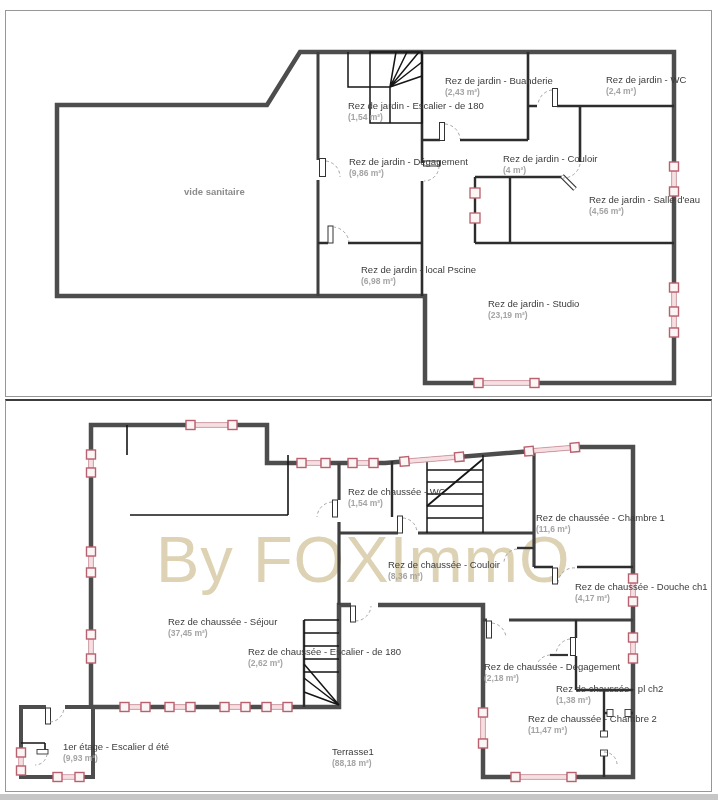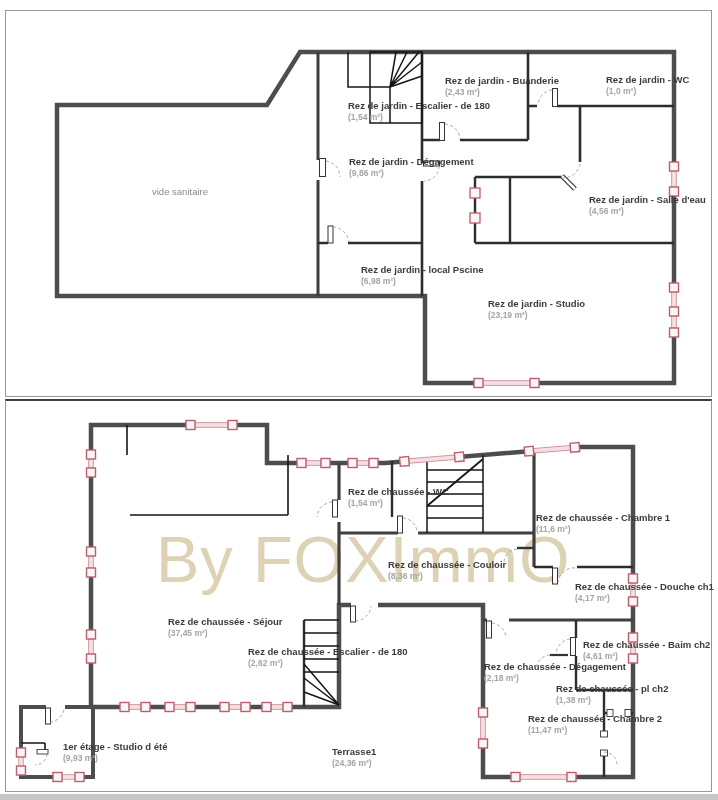--- a/index.html
+++ b/index.html
@@ -7,23 +7,23 @@
          font-family:"Liberation Sans",sans-serif;}
   .panel{position:absolute;background:#ffffff;border:1px solid #979797;box-sizing:border-box;z-index:1;}
   #panel-top{left:5px;top:10px;width:707px;height:387px;}
   #panel-bottom{left:5px;top:399px;width:707px;height:393px;border-top:2px solid #3d3d3d;}
   #bottom-strip{position:absolute;left:0;top:794px;width:718px;height:6px;background:#c7c7c7;z-index:1;}
   #watermark{position:absolute;left:156px;top:522px;z-index:2;
              font-size:65px;font-weight:400;letter-spacing:1px;color:#ddd2b3;white-space:nowrap;}
   #plan-svg{position:absolute;left:0;top:0;z-index:3;}
   #labels{position:absolute;left:0;top:0;width:718px;height:800px;z-index:4;pointer-events:none;}
   .room-label{position:absolute;white-space:nowrap;}
-  .room-label .name{font-size:9.5px;font-weight:bold;color:#3b3b3b;line-height:12px;}
+  .room-label .name{font-size:9.5px;font-weight:normal;color:#3b3b3b;line-height:12px;}
   .room-label .area{font-size:8.5px;font-weight:bold;color:#a4a4a4;line-height:11px;}
-  .room-label.muted .name{font-weight:normal;color:#8b8b8b;}
+  .room-label.muted .name{font-weight:bold;color:#8b8b8b;margin-left:32px;}
 </style>
 </head>
 <body>
 
 <div id="stage">
 
   <div id="panel-top" class="panel"></div>
   <div id="panel-bottom" class="panel"></div>
   <div id="bottom-strip"></div>
 
@@ -251,26 +251,30 @@
       <div class="room-label" style="left: 348px; top: 100px;">
         <div class="name">Rez de jardin - Escalier - de 180</div>
         <div class="area">(1,54 m²)</div>
       </div>
       <div class="room-label" style="left: 445px; top: 75px;">
         <div class="name">Rez de jardin - Buanderie</div>
         <div class="area">(2,43 m²)</div>
       </div>
       <div class="room-label" style="left: 606px; top: 74px;">
         <div class="name">Rez de jardin - WC</div>
-        <div class="area">(1,0 m²)</div>
+        <div class="area">(2,4 m²)</div>
       </div>
       <div class="room-label" style="left: 349px; top: 156px;">
         <div class="name">Rez de jardin - Dégagement</div>
         <div class="area">(9,86 m²)</div>
       </div>
+      <div class="room-label" style="left: 503px; top: 153px;">
+        <div class="name">Rez de jardin - Couloir</div>
+        <div class="area">(4 m²)</div>
+      </div>
       <div class="room-label" style="left: 589px; top: 194px;">
         <div class="name">Rez de jardin - Salle d'eau</div>
         <div class="area">(4,56 m²)</div>
       </div>
       <div class="room-label" style="left: 361px; top: 264px;">
         <div class="name">Rez de jardin - local Pscine</div>
         <div class="area">(6,98 m²)</div>
       </div>
       <div class="room-label" style="left: 488px; top: 298px;">
         <div class="name">Rez de jardin - Studio</div>
@@ -293,38 +297,34 @@
         <div class="area">(37,45 m²)</div>
       </div>
       <div class="room-label" style="left: 575px; top: 581px;">
         <div class="name">Rez de chaussée - Douche ch1</div>
         <div class="area">(4,17 m²)</div>
       </div>
       <div class="room-label" style="left: 248px; top: 646px;">
         <div class="name">Rez de chaussée - Escalier - de 180</div>
         <div class="area">(2,62 m²)</div>
       </div>
-      <div class="room-label" style="left: 583px; top: 639px;">
-        <div class="name">Rez de chaussée - Baim ch2</div>
-        <div class="area">(4,61 m²)</div>
-      </div>
       <div class="room-label" style="left: 484px; top: 661px;">
         <div class="name">Rez de chaussée - Dégagement</div>
         <div class="area">(2,18 m²)</div>
       </div>
       <div class="room-label" style="left: 556px; top: 683px;">
         <div class="name">Rez de chaussée - pl ch2</div>
         <div class="area">(1,38 m²)</div>
       </div>
       <div class="room-label" style="left: 528px; top: 713px;">
         <div class="name">Rez de chaussée - Chambre 2</div>
         <div class="area">(11,47 m²)</div>
       </div>
       <div class="room-label" style="left: 63px; top: 741px;">
-        <div class="name">1er étage - Studio d été</div>
+        <div class="name">1er étage - Escalier d été</div>
         <div class="area">(9,93 m²)</div>
       </div>
       <div class="room-label" style="left: 332px; top: 746px;">
         <div class="name">Terrasse1</div>
-        <div class="area">(24,36 m²)</div>
+        <div class="area">(88,18 m²)</div>
       </div>
     </div>
 </div>
 
 </body></html>

